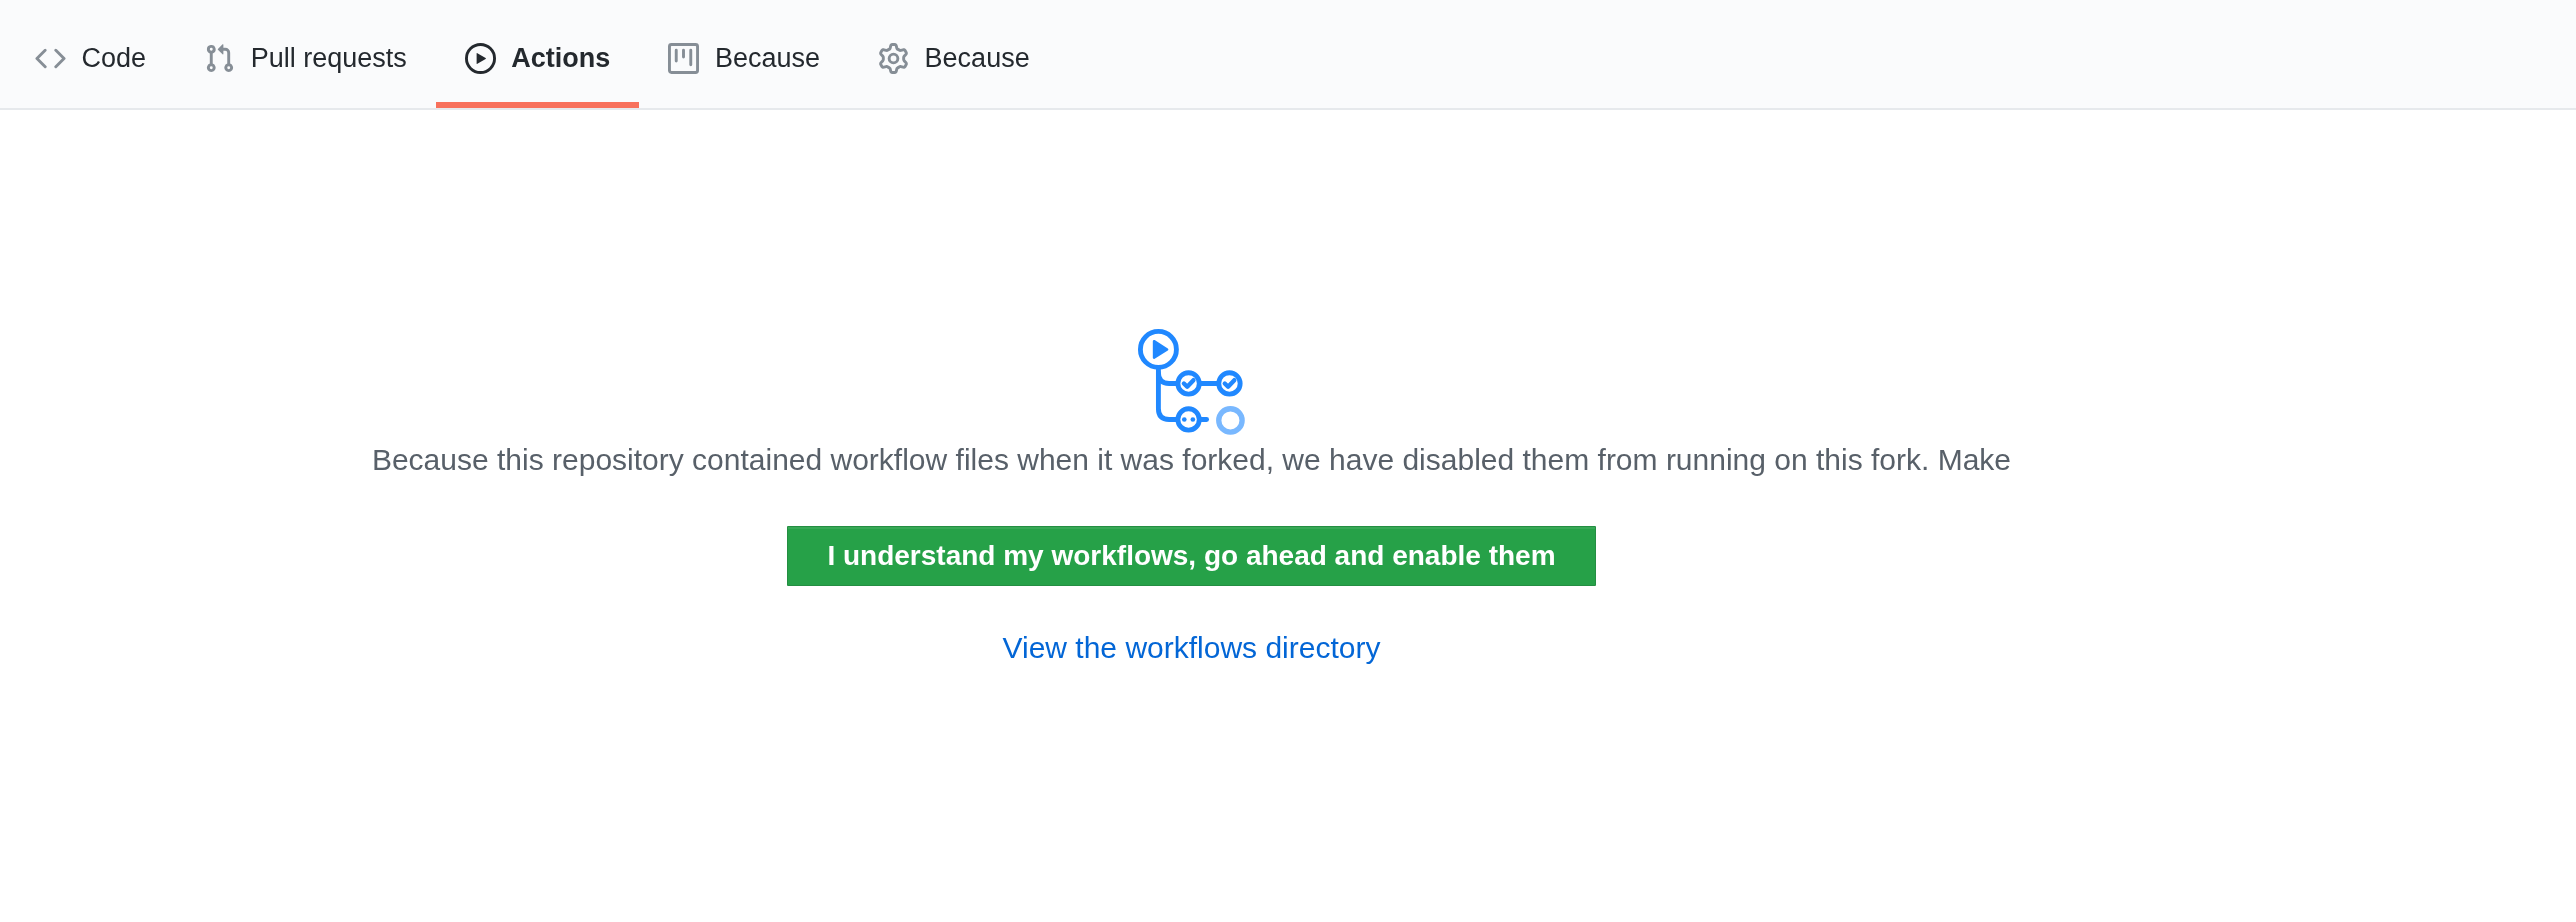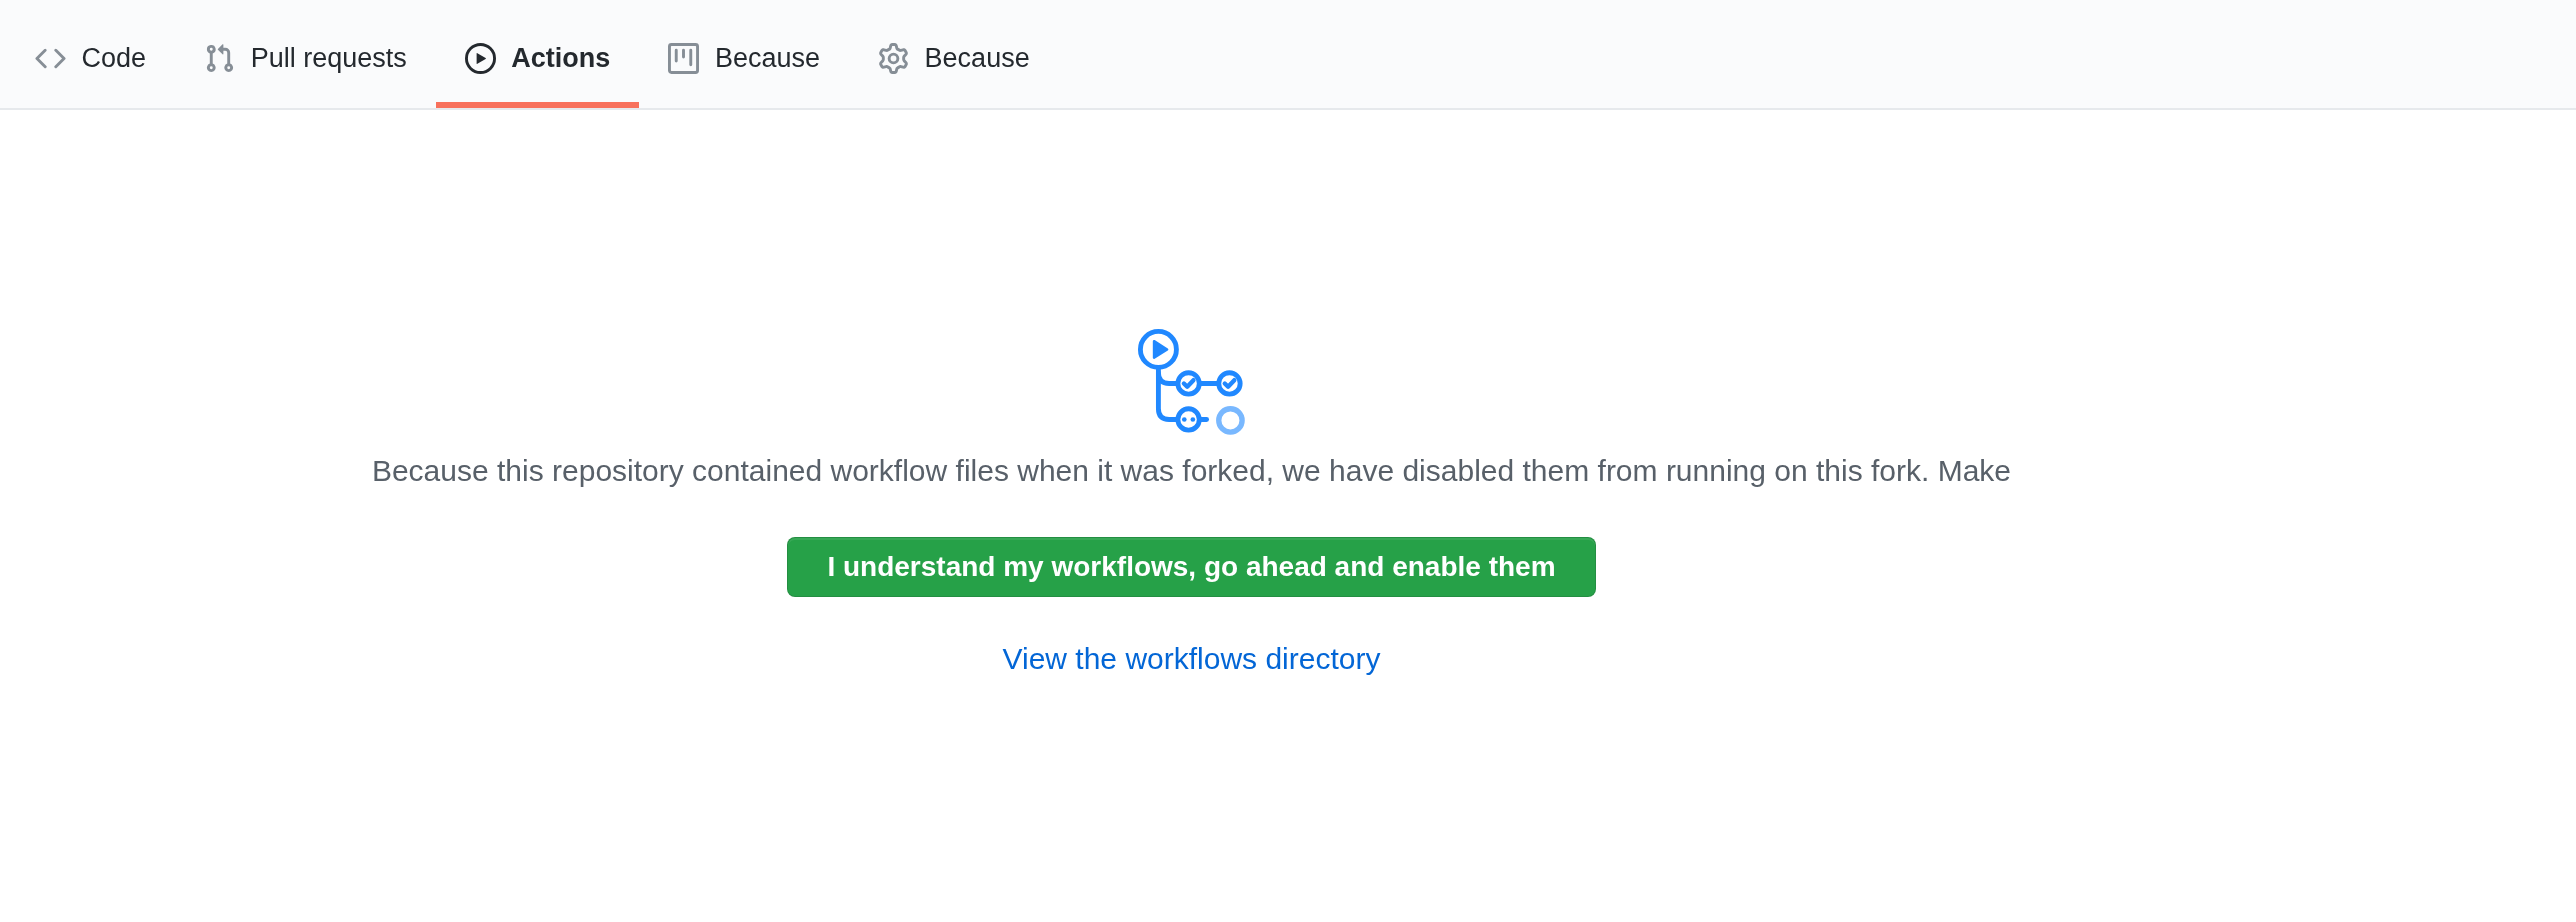--- a/index.html
+++ b/index.html
@@ -63,31 +63,31 @@
   .workflow-art .faded { color: var(--brand-blue-faded, #79b8ff); }
   .blankslate h1 {
     margin-top: 45px;
     font-size: 45px;
     line-height: 57px;
     font-weight: 700;
     letter-spacing: -0.3px;
     color: var(--title-text, #24292e);
   }
   .blankslate p {
-    margin-top: 14px;
+    margin-top: 3px;
     font-size: 30px;
     line-height: 39px;
     color: var(--body-text, #586069);
   }
   .enable-btn {
     margin-top: 47px;
     height: 60px;
     padding: 0 39px;
     border: 1px solid rgba(27, 31, 35, 0.15);
-    border-radius: 8px;
+    border-radius: 1px;
     background: var(--button-bg, #26a148);
     color: var(--button-text, #ffffff);
     font-family: "Liberation Sans", sans-serif;
     font-size: 28px;
     font-weight: 700;
     cursor: pointer;
     box-shadow: inset 0 2px 0 rgba(255,255,255,0.08);
   }
   .workflows-link {
     margin-top: 45px;

